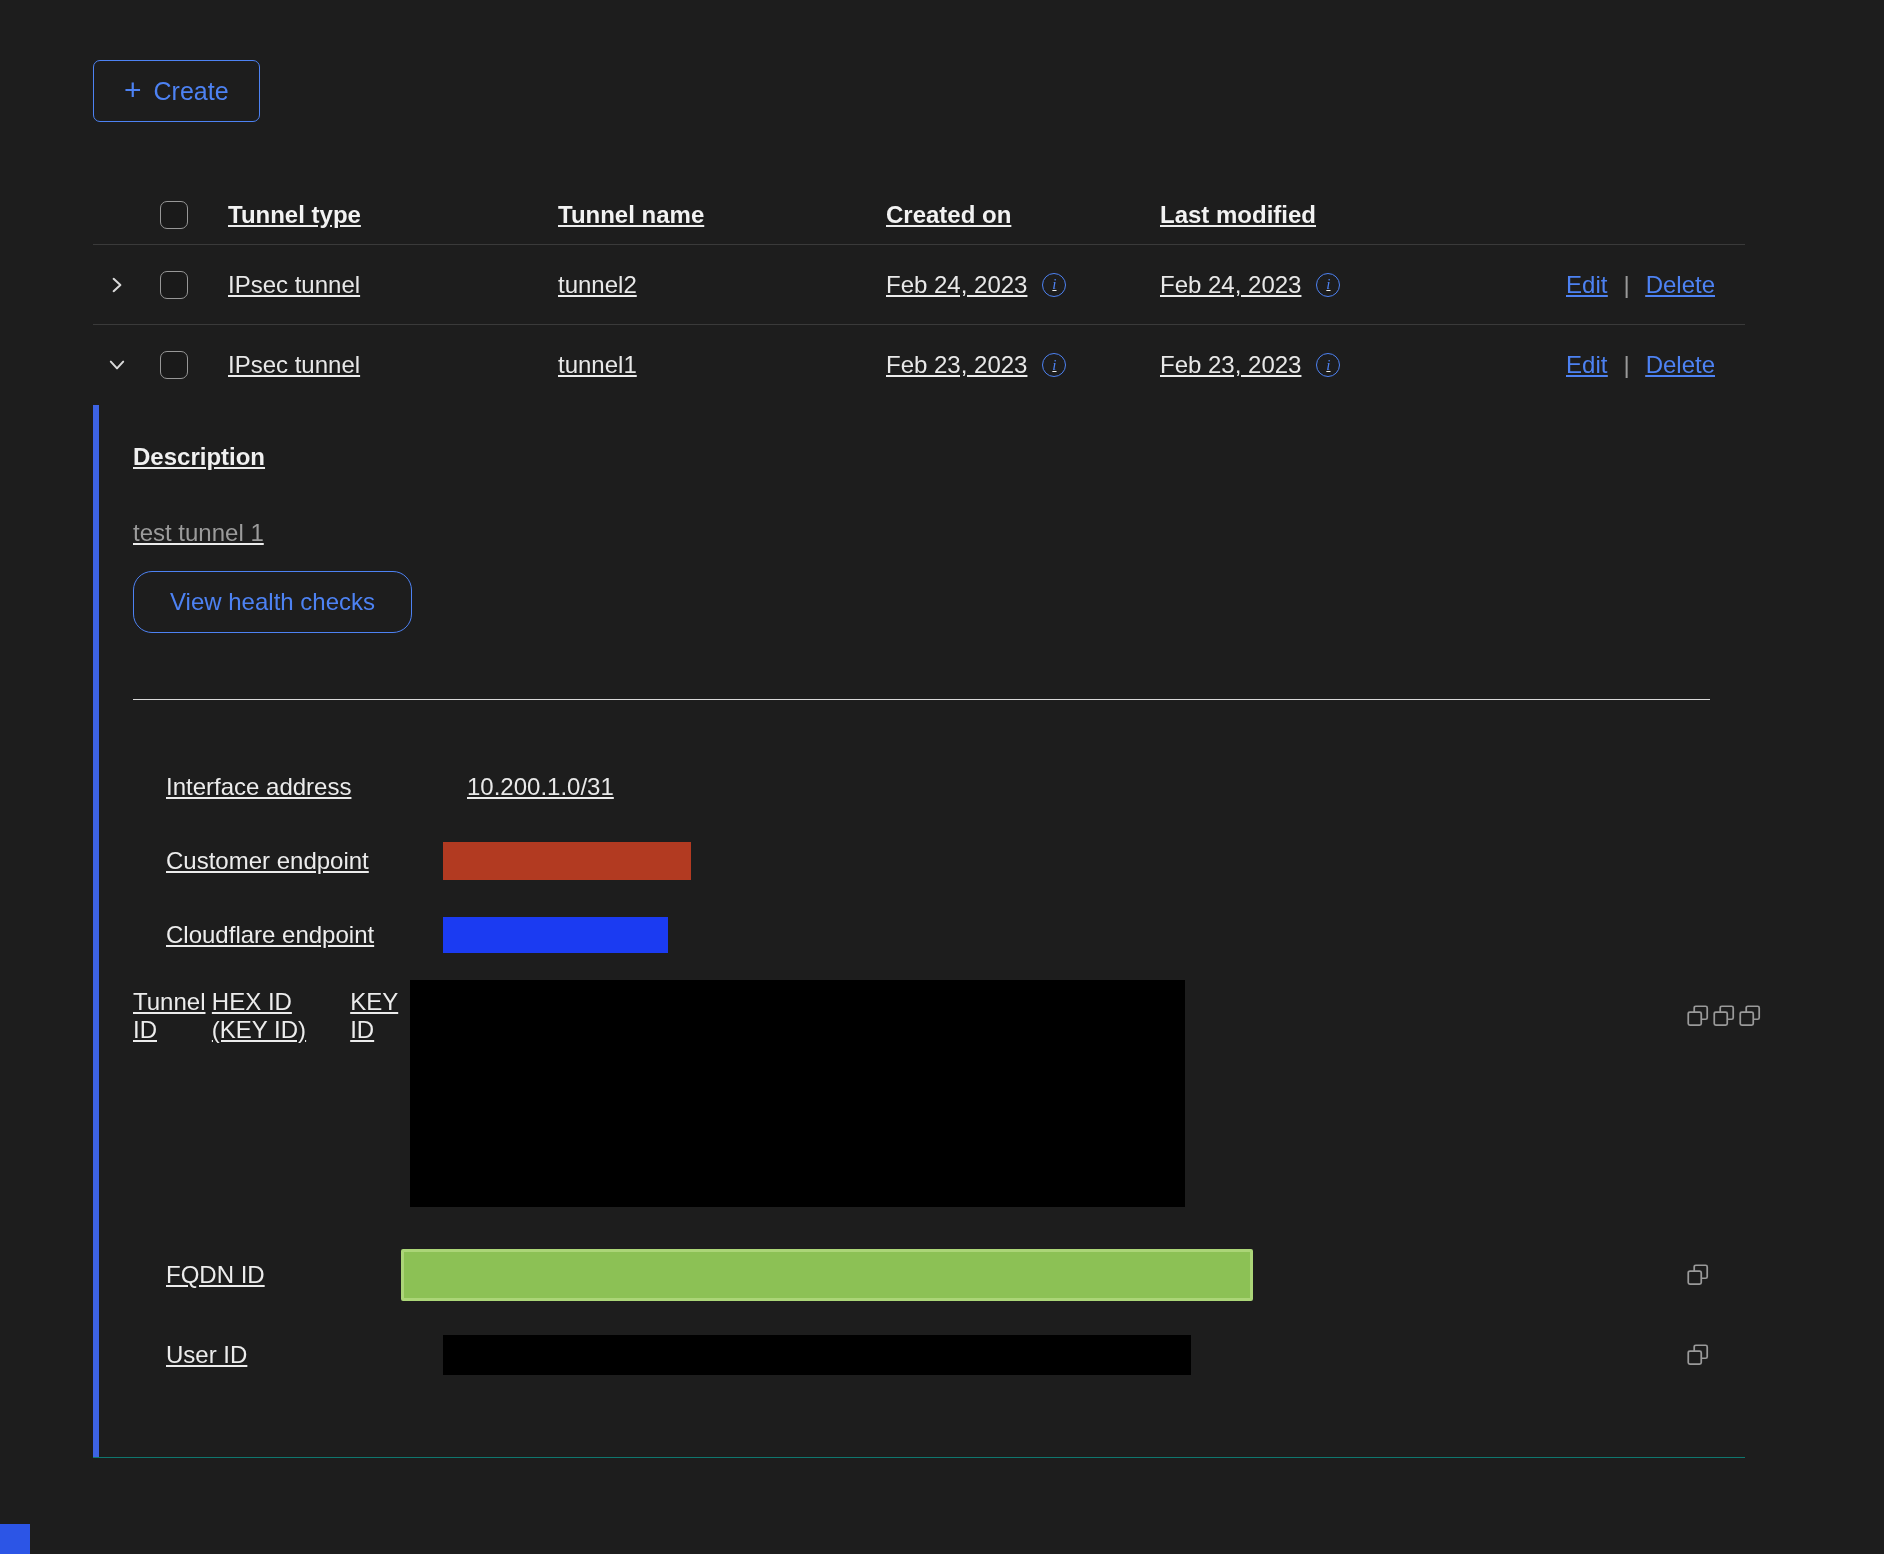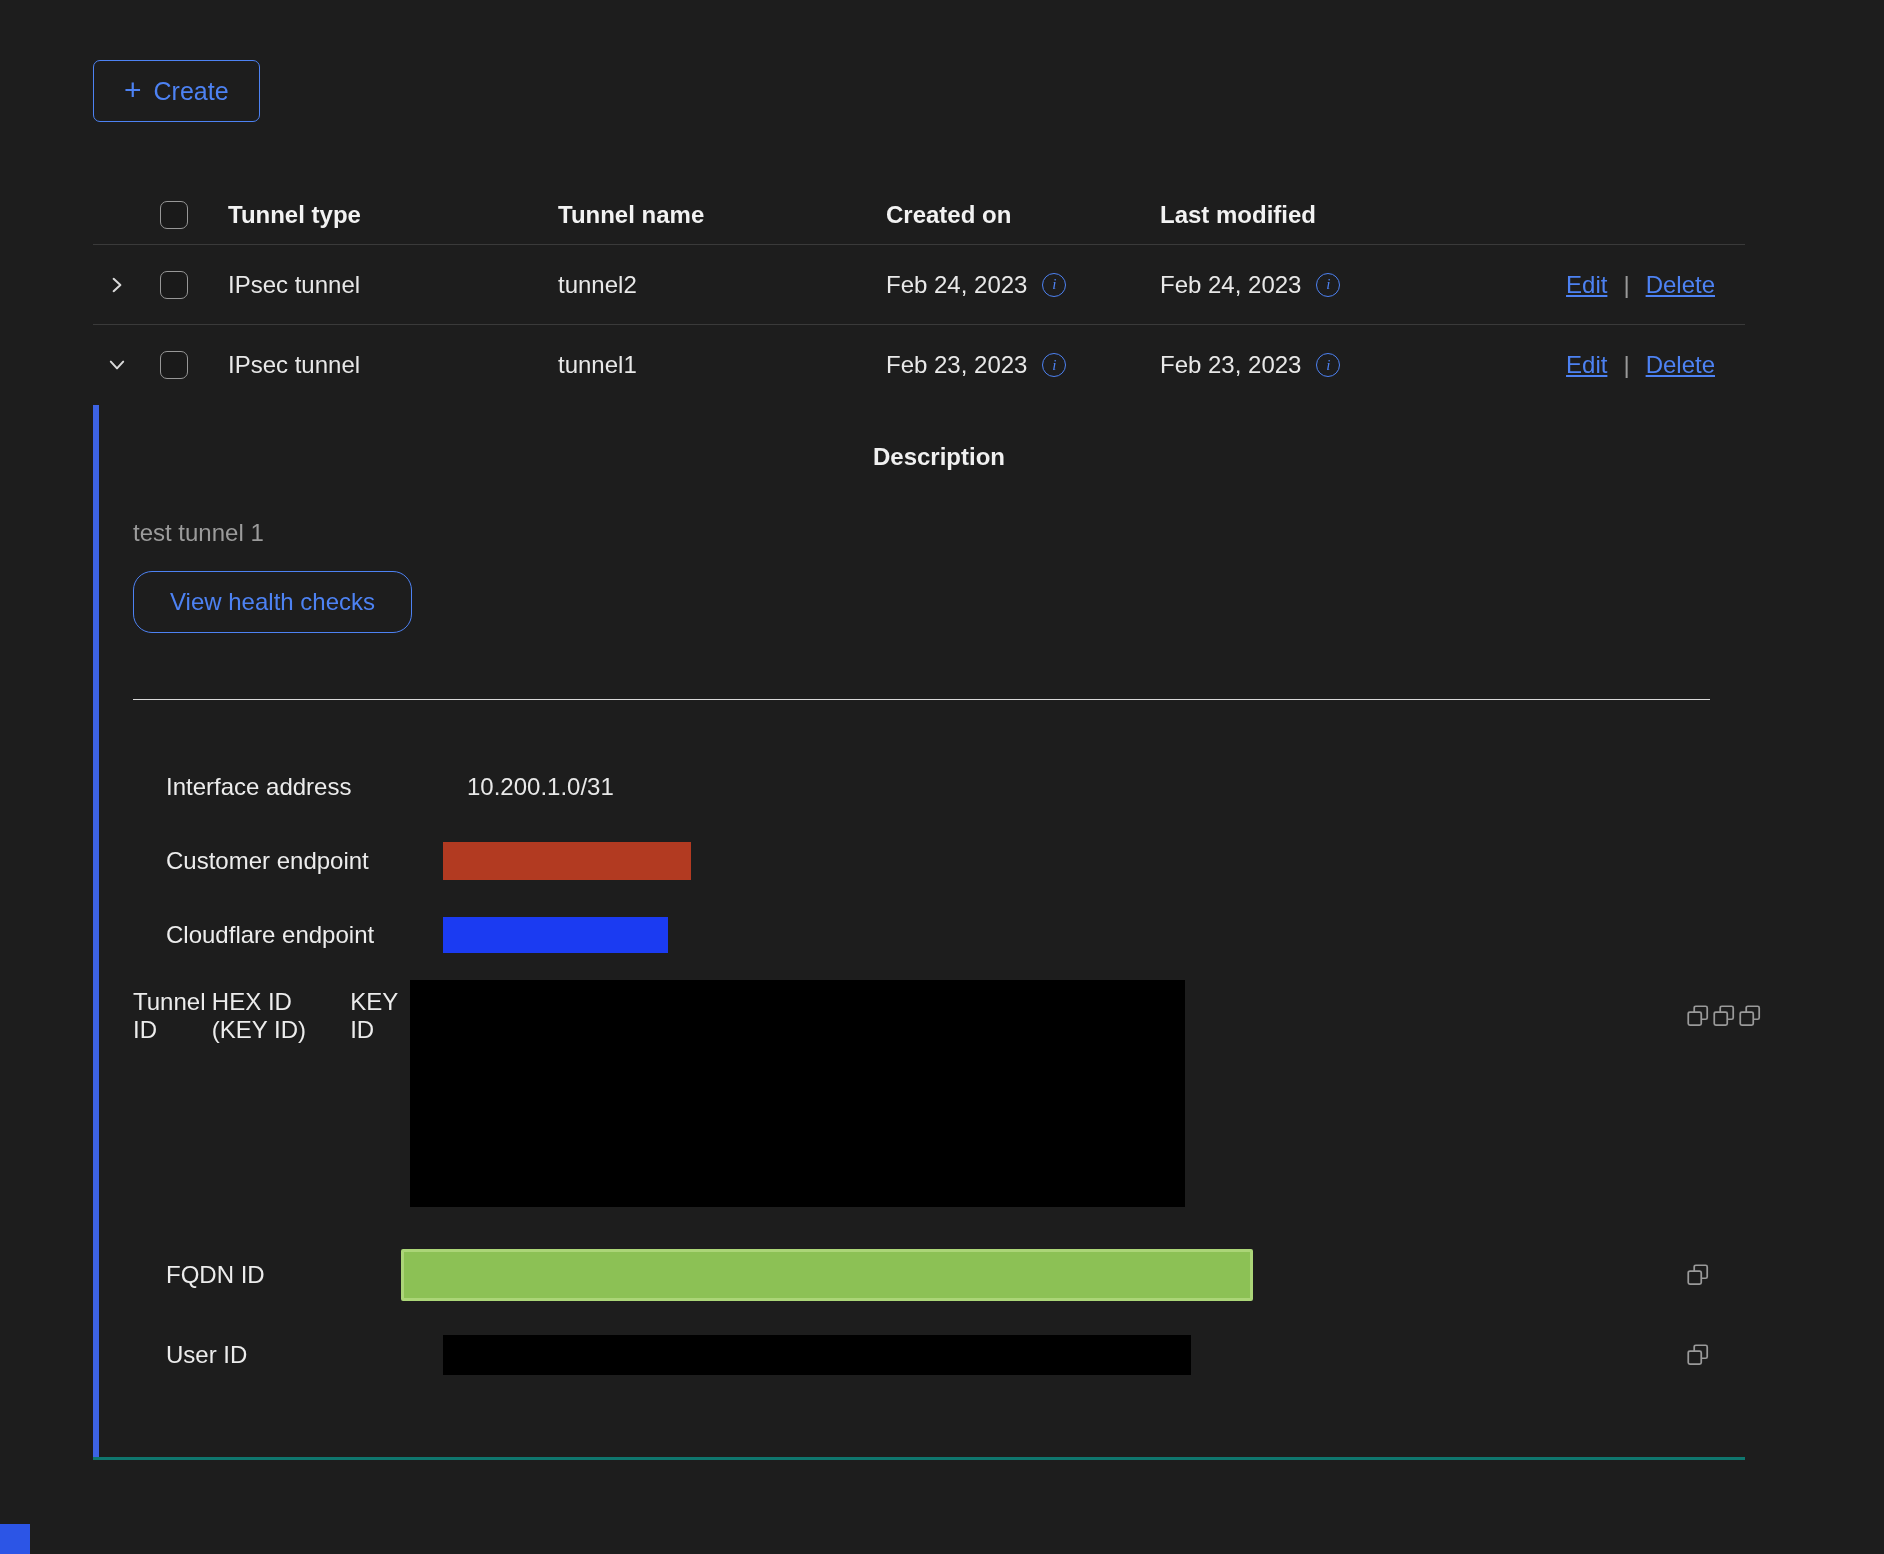--- a/index.html
+++ b/index.html
@@ -15,21 +15,21 @@
   .create-btn {
     display:inline-flex; align-items:center; gap:12px;
     height:62px; padding:0 30px;
     background:transparent; border:1px solid #4d82f3; border-radius:7px;
     color:#4d82f3; font-size:25px; font-family:"Liberation Sans", sans-serif;
     cursor:pointer;
   }
   .plus-glyph { font-size:30px; font-weight:400; line-height:1; margin-top:-3px; }
 
   
-  .table { margin-top:63px; border-bottom:3px solid #0f766e; }
+  .table { margin-top:63px; border-bottom:1px solid #0f766e;text-decoration:underline; }
   .trow {
     display:grid;
     grid-template-columns:48px 66px 330px 328px 274px 320px 1fr;
     align-items:center;
   }
   .trow.header { height:60px; border-bottom:1px solid #3a3a3a; }
   .trow.row { height:80px; border-bottom:1px solid #3a3a3a; font-size:24px; color:#e8e8e8; }
   .trow.row.expanded { border-bottom:none; }
   .cell { padding-left:21px; display:flex; align-items:center; }
   .c-exp, .c-check { padding-left:0; justify-content:center; }
@@ -52,21 +52,21 @@
 
   .c-actions { justify-content:flex-end; padding-right:30px; gap:16px; }
   .action-link { color:#4d82f3; text-decoration:underline; font-size:24px; cursor:pointer; }
   .action-sep { color:#9a9a9a; font-size:24px; }
 
   
   .detail-panel {
     border-left:6px solid #3d63e4;
     padding:38px 0 65px 34px;
   }
-  .desc-label { font-size:24px; font-weight:600; color:#f0f0f0;text-align:center; }
+  .desc-label { font-size:24px; font-weight:600; color:#f0f0f0; }
   .desc-value { margin-top:48px; font-size:24px; color:#9b9b9b; }
   .health-btn {
     margin-top:24px; height:62px; padding:0 36px;
     background:transparent; border:1px solid #4d82f3; border-radius:19px;
     color:#4d82f3; font-size:24px; font-family:"Liberation Sans", sans-serif;
     cursor:pointer; display:inline-flex; align-items:center;
   }
   .divider { margin-top:66px; margin-right:35px; height:1px; background:#d9d9d9; }
 
   .fields { margin-top:50px; }

